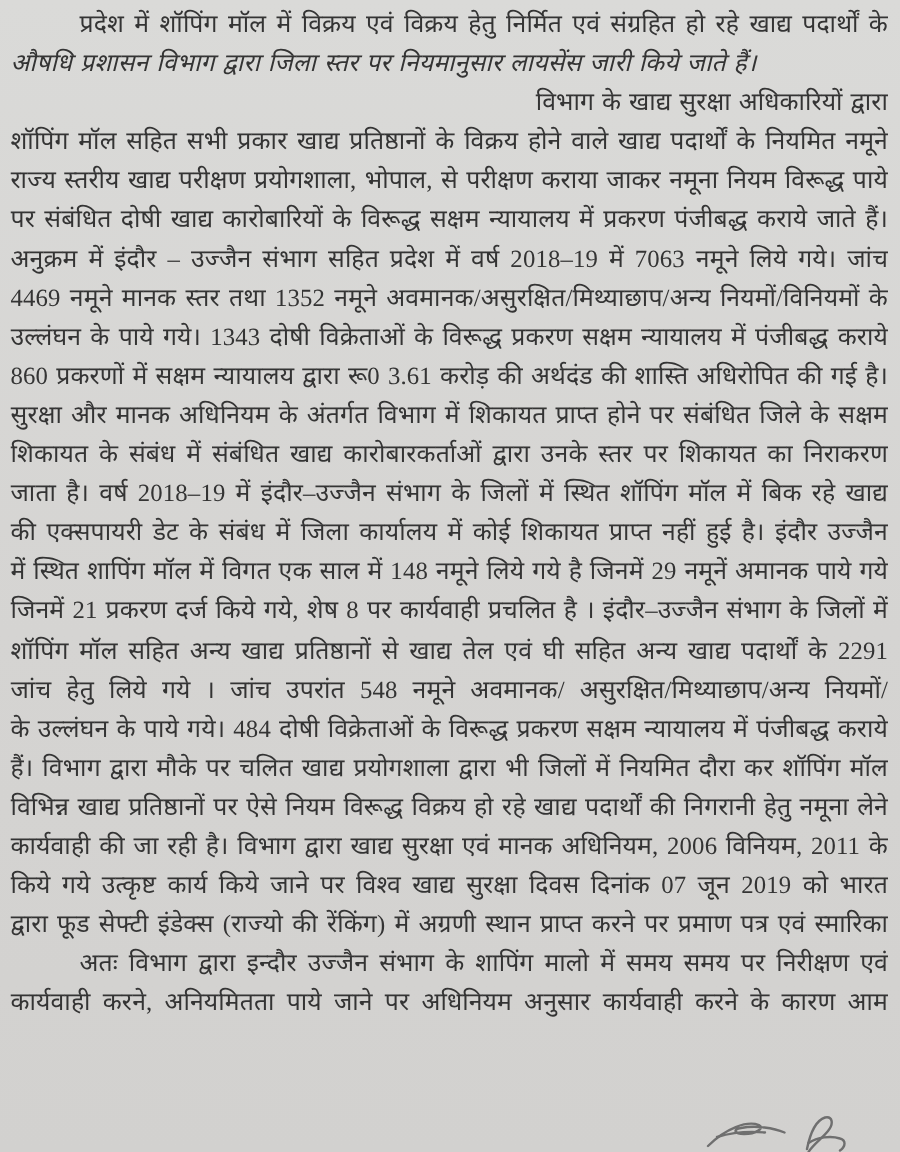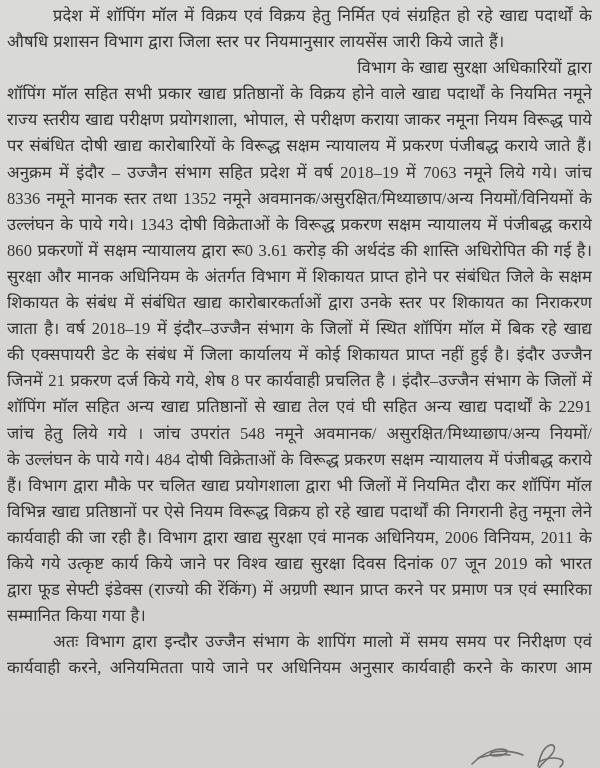--- a/index.html
+++ b/index.html
@@ -30,20 +30,21 @@
     text-align-last: justify;
     letter-spacing: 0.1px;
     word-spacing: 1px;
   }
   .line.first {
     text-indent: 46px;
   }
   .line.left {
     text-align: left;
     text-align-last: left;
+    font-style: italic;
   }
   .line.right {
     text-align: left;
     text-align-last: right;
   }
   .signature {
     position: absolute;
     left: 466px;
     top: 742px;
     width: 120px;
@@ -57,37 +58,37 @@
 <body style="color: rgb(52, 52, 52);">
 
 <div class="doc">
     <div class="line first">प्रदेश में शॉपिंग मॉल में विक्रय एवं विक्रय हेतु निर्मित एवं संग्रहित हो रहे खाद्य पदार्थों के खाद्य एवं</div>
     <div class="line left">औषधि प्रशासन विभाग द्वारा जिला स्तर पर नियमानुसार लायसेंस जारी किये जाते हैं।</div>
     <div class="line right">विभाग के खाद्य सुरक्षा अधिकारियों द्वारा</div>
     <div class="line justify">शॉपिंग मॉल सहित सभी प्रकार खाद्य प्रतिष्ठानों के विक्रय होने वाले खाद्य पदार्थों के नियमित नमूने लेकर</div>
     <div class="line justify">राज्य स्तरीय खाद्य परीक्षण प्रयोगशाला, भोपाल, से परीक्षण कराया जाकर नमूना नियम विरूद्ध पाये जाने</div>
     <div class="line justify">पर संबंधित दोषी खाद्य कारोबारियों के विरूद्ध सक्षम न्यायालय में प्रकरण पंजीबद्ध कराये जाते हैं। इस</div>
     <div class="line justify">अनुक्रम में इंदौर – उज्जैन संभाग सहित प्रदेश में वर्ष 2018–19 में 7063 नमूने लिये गये। जांच उपरांत</div>
-    <div class="line justify">8336 नमूने मानक स्तर तथा 1352 नमूने अवमानक/असुरक्षित/मिथ्याछाप/अन्य नियमों/विनियमों के</div>
+    <div class="line justify">4469 नमूने मानक स्तर तथा 1352 नमूने अवमानक/असुरक्षित/मिथ्याछाप/अन्य नियमों/विनियमों के</div>
     <div class="line justify">उल्लंघन के पाये गये। 1343 दोषी विक्रेताओं के विरूद्ध प्रकरण सक्षम न्यायालय में पंजीबद्ध कराये गये हैं।</div>
     <div class="line justify">860 प्रकरणों में सक्षम न्यायालय द्वारा रू0 3.61 करोड़ की अर्थदंड की शास्ति अधिरोपित की गई है। खाद्य</div>
     <div class="line justify">सुरक्षा और मानक अधिनियम के अंतर्गत विभाग में शिकायत प्राप्त होने पर संबंधित जिले के सक्षम प्राधिकारी</div>
     <div class="line justify">शिकायत के संबंध में संबंधित खाद्य कारोबारकर्ताओं द्वारा उनके स्तर पर शिकायत का निराकरण किया</div>
     <div class="line justify">जाता है। वर्ष 2018–19 में इंदौर–उज्जैन संभाग के जिलों में स्थित शॉपिंग मॉल में बिक रहे खाद्य पदार्थों</div>
     <div class="line justify">की एक्सपायरी डेट के संबंध में जिला कार्यालय में कोई शिकायत प्राप्त नहीं हुई है। इंदौर उज्जैन संभाग</div>
+    <div class="line justify">में स्थित शापिंग मॉल में विगत एक साल में 148 नमूने लिये गये है जिनमें 29 नमूनें अमानक पाये गये</div>
     <div class="line justify">जिनमें 21 प्रकरण दर्ज किये गये, शेष 8 पर कार्यवाही प्रचलित है । इंदौर–उज्जैन संभाग के जिलों में स्थित</div>
     <div class="line justify">शॉपिंग मॉल सहित अन्य खाद्य प्रतिष्ठानों से खाद्य तेल एवं घी सहित अन्य खाद्य पदार्थों के 2291 नमूने</div>
     <div class="line justify">जांच हेतु लिये गये । जांच उपरांत 548 नमूने अवमानक/ असुरक्षित/मिथ्याछाप/अन्य नियमों/ विनियमों</div>
     <div class="line justify">के उल्लंघन के पाये गये। 484 दोषी विक्रेताओं के विरूद्ध प्रकरण सक्षम न्यायालय में पंजीबद्ध कराये गये</div>
     <div class="line justify">हैं। विभाग द्वारा मौके पर चलित खाद्य प्रयोगशाला द्वारा भी जिलों में नियमित दौरा कर शॉपिंग मॉल सहित</div>
     <div class="line justify">विभिन्न खाद्य प्रतिष्ठानों पर ऐसे नियम विरूद्ध विक्रय हो रहे खाद्य पदार्थों की निगरानी हेतु नमूना लेने की</div>
     <div class="line justify">कार्यवाही की जा रही है। विभाग द्वारा खाद्य सुरक्षा एवं मानक अधिनियम, 2006 विनियम, 2011 के अंतर्गत</div>
     <div class="line justify">किये गये उत्कृष्ट कार्य किये जाने पर विश्व खाद्य सुरक्षा दिवस दिनांक 07 जून 2019 को भारत सरकार</div>
     <div class="line justify">द्वारा फूड सेफ्टी इंडेक्स (राज्यो की रेंकिंग) में अग्रणी स्थान प्राप्त करने पर प्रमाण पत्र एवं स्मारिका से</div>
-    <div class="line left">सम्मानित किया गया है।</div>
     <div class="line first">अतः विभाग द्वारा इन्दौर उज्जैन संभाग के शापिंग मालो में समय समय पर निरीक्षण एवं नमूना</div>
     <div class="line justify">कार्यवाही करने, अनियमितता पाये जाने पर अधिनियम अनुसार कार्यवाही करने के कारण आम नागरिकों में</div>
   </div>
 
 <div class="signature">
   <svg width="120" height="26" viewBox="0 0 120 26">
     <g fill="none" stroke="#6f6f6f" stroke-width="1.6" stroke-linecap="round">
       <path d="M6 22 C 18 10, 32 5, 40 8 C 44 10, 38 14, 30 14 C 24 14, 22 11, 28 10 C 38 8, 50 10, 57 13"></path>
       <path d="M12 16 C 22 13, 34 12, 44 13"></path>
       <path d="M72 24 C 74 14, 78 5, 84 3 C 89 2, 90 7, 86 12 C 82 17, 76 21, 73 26"></path>

